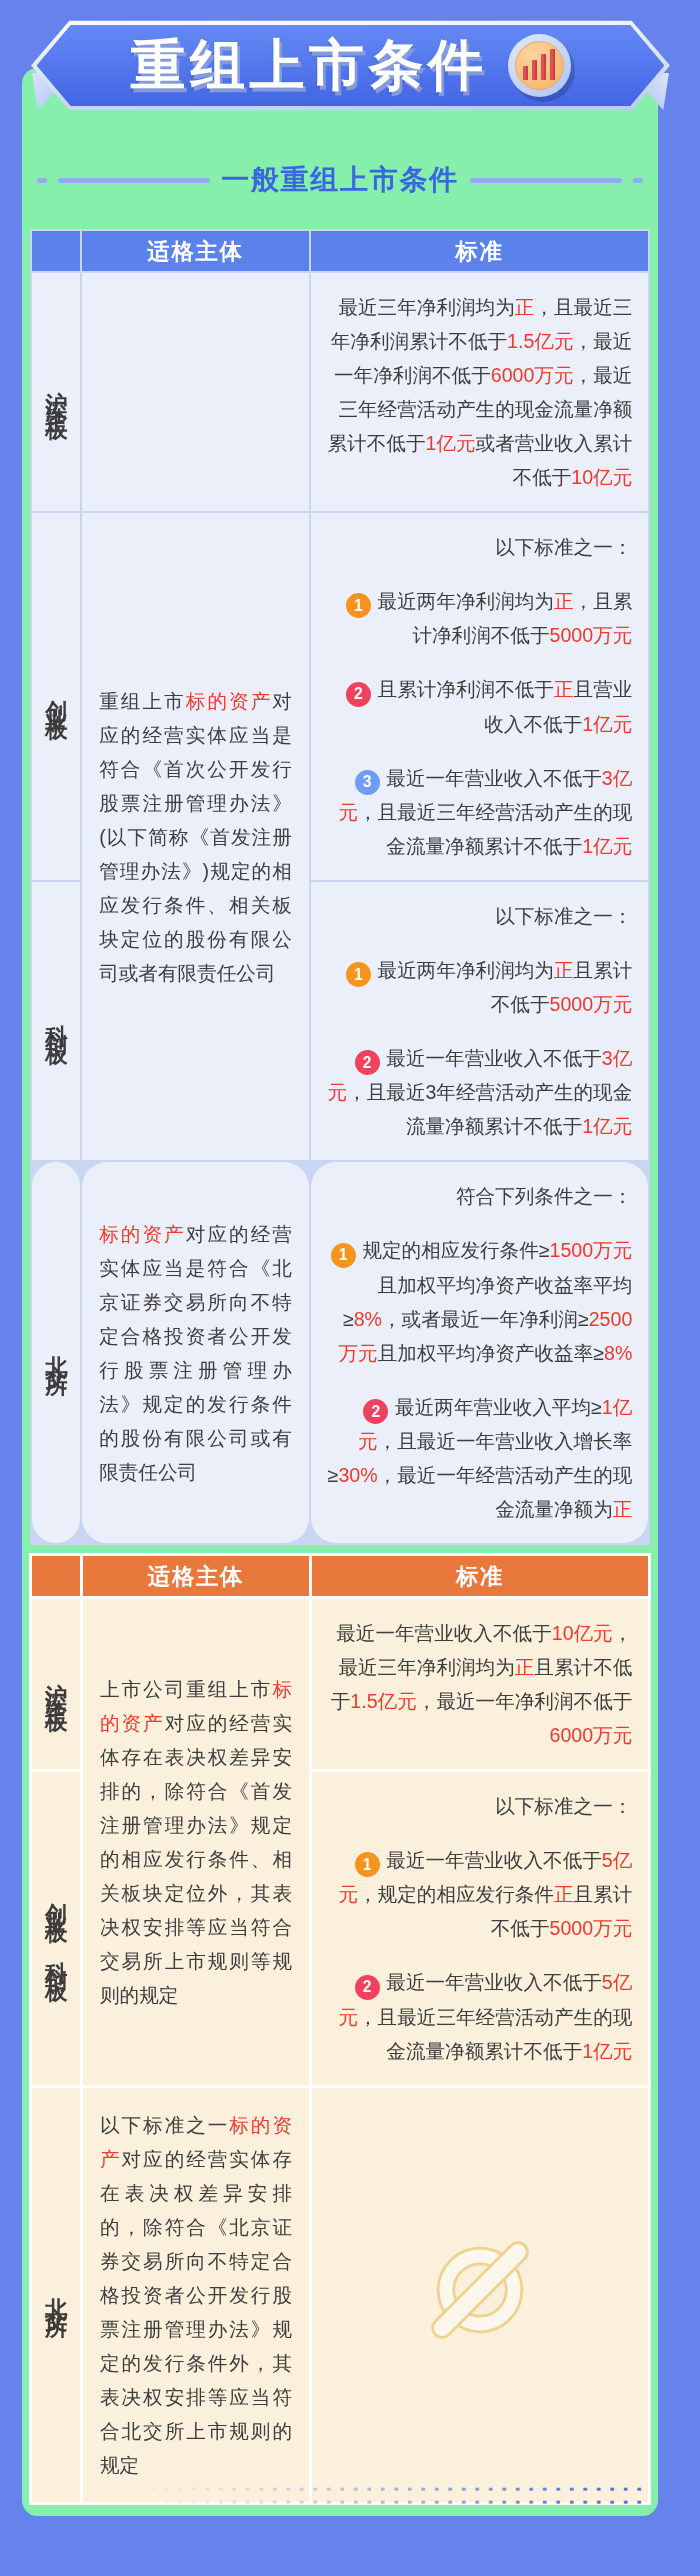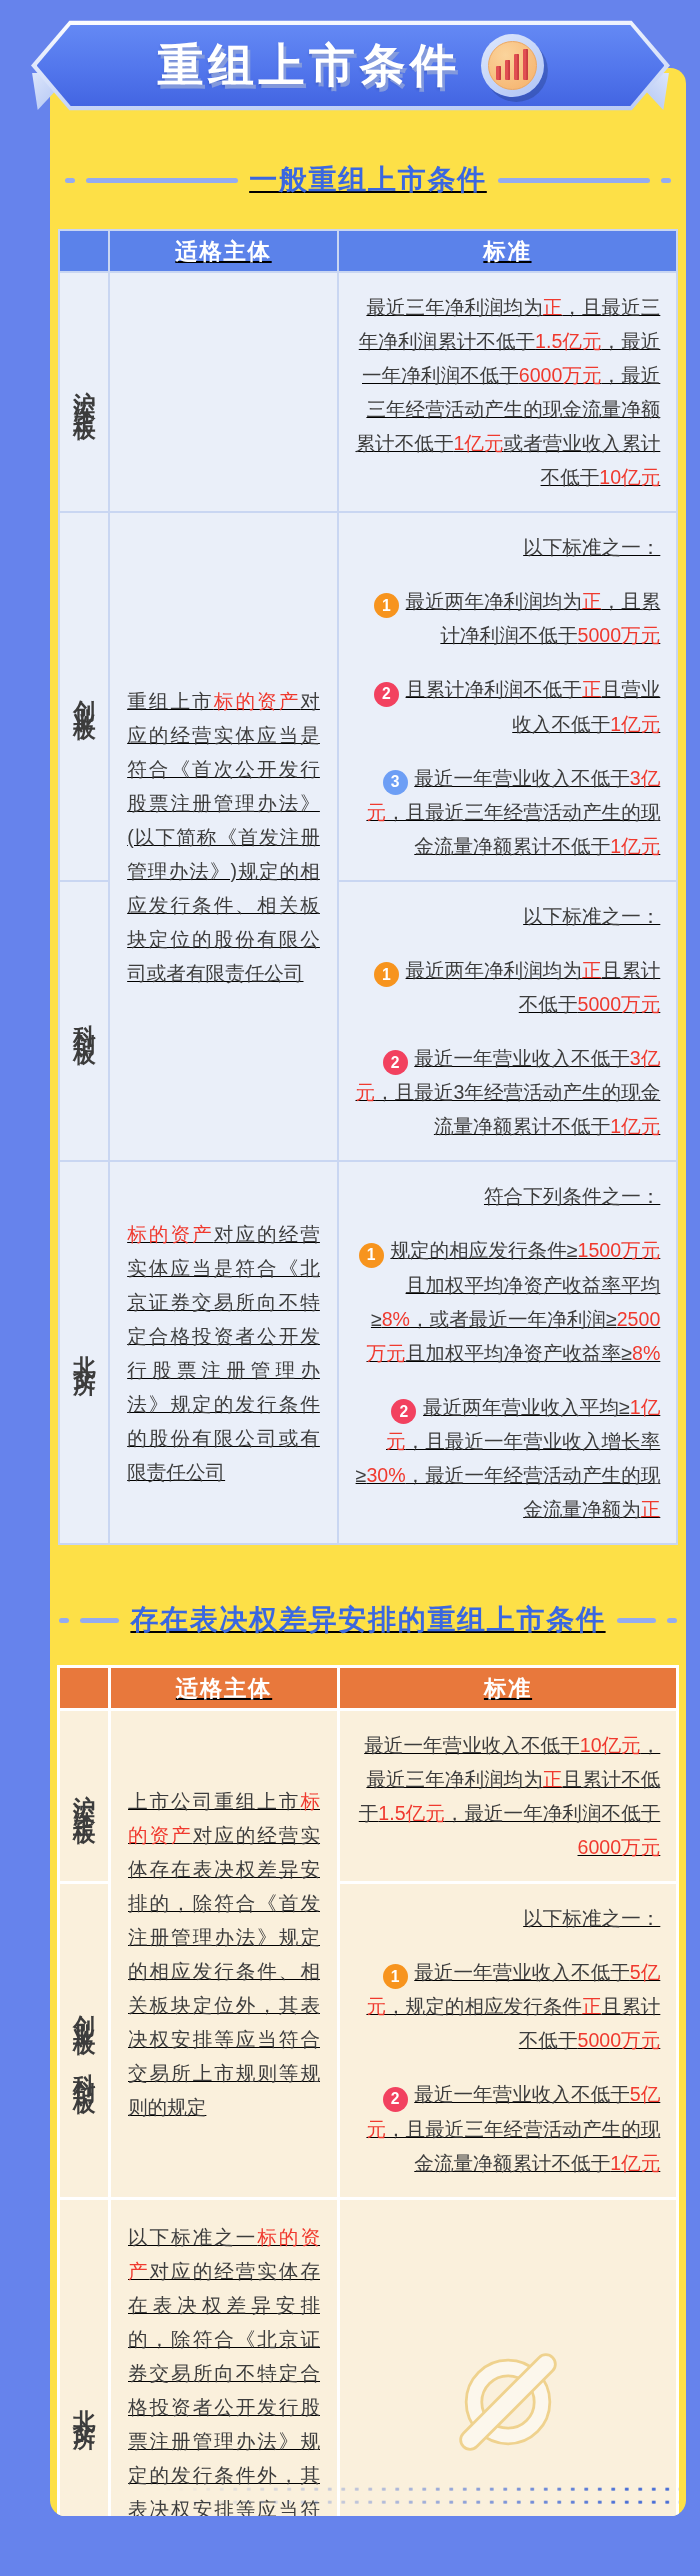--- a/index.html
+++ b/index.html
@@ -4,41 +4,41 @@
 <style>
   html,body{margin:0;padding:0;}
   body{
     width:701px;height:2576px;position:relative;overflow:hidden;
     background:#6683EC;
     font-family:"Liberation Sans","DejaVu Sans",sans-serif;
     -webkit-font-smoothing:antialiased;
   }
   
   .card{
-    position:absolute;left:50px;top:68px;width:636px;height:2448px;
-    background:#fde047;border-radius:15.7px;overflow:hidden;text-decoration:underline;
+    position:absolute;left:22px;top:68px;width:636px;height:2448px;
+    background:#86efac;border-radius:15.7px;overflow:hidden;
   }
   
   .banner{position:absolute;left:31px;top:19px;width:639px;height:93px;z-index:5;}
   .banner .flap{position:absolute;width:40px;height:37px;top:58%;}
   .banner .flap.l{left:1.1px;background:linear-gradient(135deg,#DCE6FB,#A9BEF2);clip-path:polygon(0 0,100% 0,14% 100%);}
   .banner .flap.r{right:1.1px;background:linear-gradient(225deg,#DCE6FB,#A9BEF2);clip-path:polygon(0 0,100% 0,86% 100%);}
   .banner .outer{
     position:absolute;inset:0;
     background:linear-gradient(178deg,#FDFEFF 0%,#DDE6FB 45%,#B7C9F5 100%);
     clip-path:polygon(0 50%,6% 2%,94% 2%,100% 50%,94% 98%,6% 98%);
   }
   .banner .inner{
     position:absolute;left:5.6px;right:5.6px;top:5.6px;bottom:5.6px;
     background:linear-gradient(180deg,#6489F4 0%,#5276EC 55%,#4365E2 100%);
     clip-path:polygon(0 50%,5.5% 0,94.5% 0,100% 50%,94.5% 100%,5.5% 100%);
     display:flex;align-items:center;justify-content:center;gap:20px;
   }
   .banner h1{
-    margin:0;font-size:46px;font-weight:900;color:#FFFFFF;letter-spacing:4.5px;
+    margin:0;font-size:55px;font-weight:900;color:#FFFFFF;letter-spacing:4.5px;
     text-shadow:2.8px 3.9px 0 rgba(137,158,219,.9),0 1.7px 2.2px rgba(25,45,110,.25);
   }
   .coin{
     width:63px;height:63px;border-radius:50%;flex:0 0 auto;
     background:linear-gradient(145deg,#DEE8FC,#AFC4F5);
     box-shadow:3.9px 5px 0 rgba(38,60,130,.38);
     display:flex;align-items:center;justify-content:center;
   }
   .coin-core{
     width:49px;height:49px;border-radius:50%;box-sizing:border-box;
@@ -89,21 +89,21 @@
   .red{color:#F0392E;}
   .blk{margin:0;}
   .blk + .blk{margin-top:20px;}
   .badge{
     display:inline-flex;width:25px;height:25px;border-radius:50%;
     color:#FFFFFF;font-size:15.7px;font-weight:700;
     align-items:center;justify-content:center;margin-right:6.7px;
     vertical-align:-2.8px;
   }
   
-  .r1 td{height:234px;} .r2 td{height:345px;} .r3 td{height:261px;} .r4 td{height:359px;}
+  .r1 td{height:234px;} .r2 td{height:345px;} .r3 td{height:261px;} .r4 td{height:359px;border-radius:25px;}
   .s1 td{height:168px;} .s2 td{height:309px;} .s3 td{height:370px;}
   
   .dots{
     position:absolute;right:6.7px;bottom:9px;width:518px;height:26px;
     background-image:radial-gradient(circle,#4A6FD6 1.7px,transparent 2px);
     background-size:13.5px 13px;background-position:0 1.7px;
     -webkit-mask-image:linear-gradient(to right,transparent 0,rgba(0,0,0,.3) 35%,#000 90%);
     mask-image:linear-gradient(to right,transparent 0,rgba(0,0,0,.3) 35%,#000 90%);
   }
 </style>
@@ -177,27 +177,20 @@
       <td class="subj"><span class="red">标的资产</span><span>对应的经营实体应当是符合《北京证券交易所向不特定合格投资者公开发行股票注册管理办法》规定的发行条件的股份有限公司或有限责任公司</span></td>
       <td class="std">
             <p class="blk"><span>符合下列条件之一：</span></p>
             <p class="blk"><span class="badge" style="background: rgb(247, 148, 30);">1</span><span>规定的相应发行条件≥</span><span class="red">1500万元</span><span>且加权平均净资产收益率平均≥</span><span class="red">8%</span><span>，或者最近一年净利润≥</span><span class="red">2500万元</span><span>且加权平均净资产收益率≥</span><span class="red">8%</span></p>
             <p class="blk"><span class="badge" style="background: rgb(242, 65, 95);">2</span><span>最近两年营业收入平均≥</span><span class="red">1亿元</span><span>，且最近一年营业收入增长率≥</span><span class="red">30%</span><span>，最近一年经营活动产生的现金流量净额为</span><span class="red">正</span></p>
           </td>
     </tr>
   </tbody>
     </table>
 
-  <div class="sec sec2">
-    <span class="dash"></span>
-    <span class="line"></span>
-    <span class="txt">存在表决权差异安排的重组上市条件</span>
-    <span class="line"></span>
-    <span class="dash"></span>
-  </div>
 
   <table class="t2">
     <colgroup>
         <col class="c-lab">
         <col class="c-subj">
         <col class="c-std">
       </colgroup>
     <tbody>
         <tr>
       <th></th>

